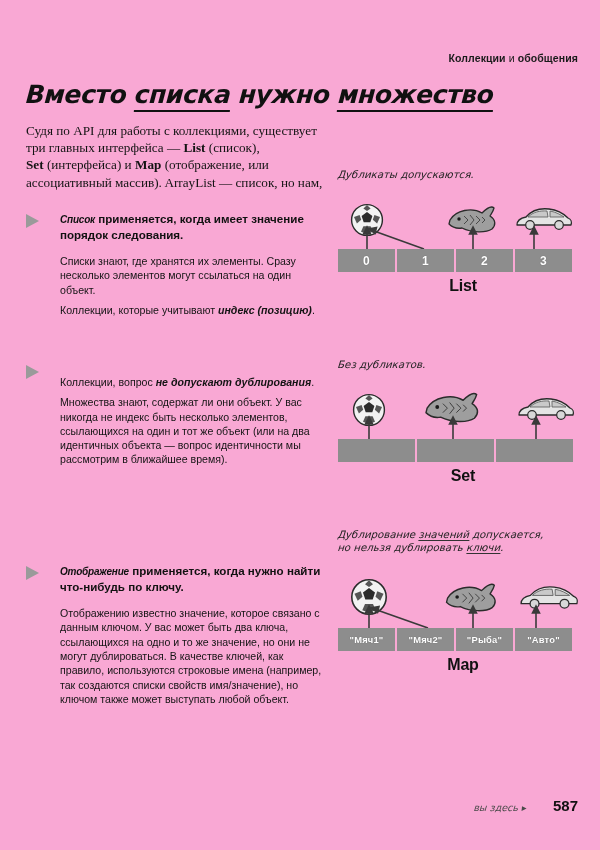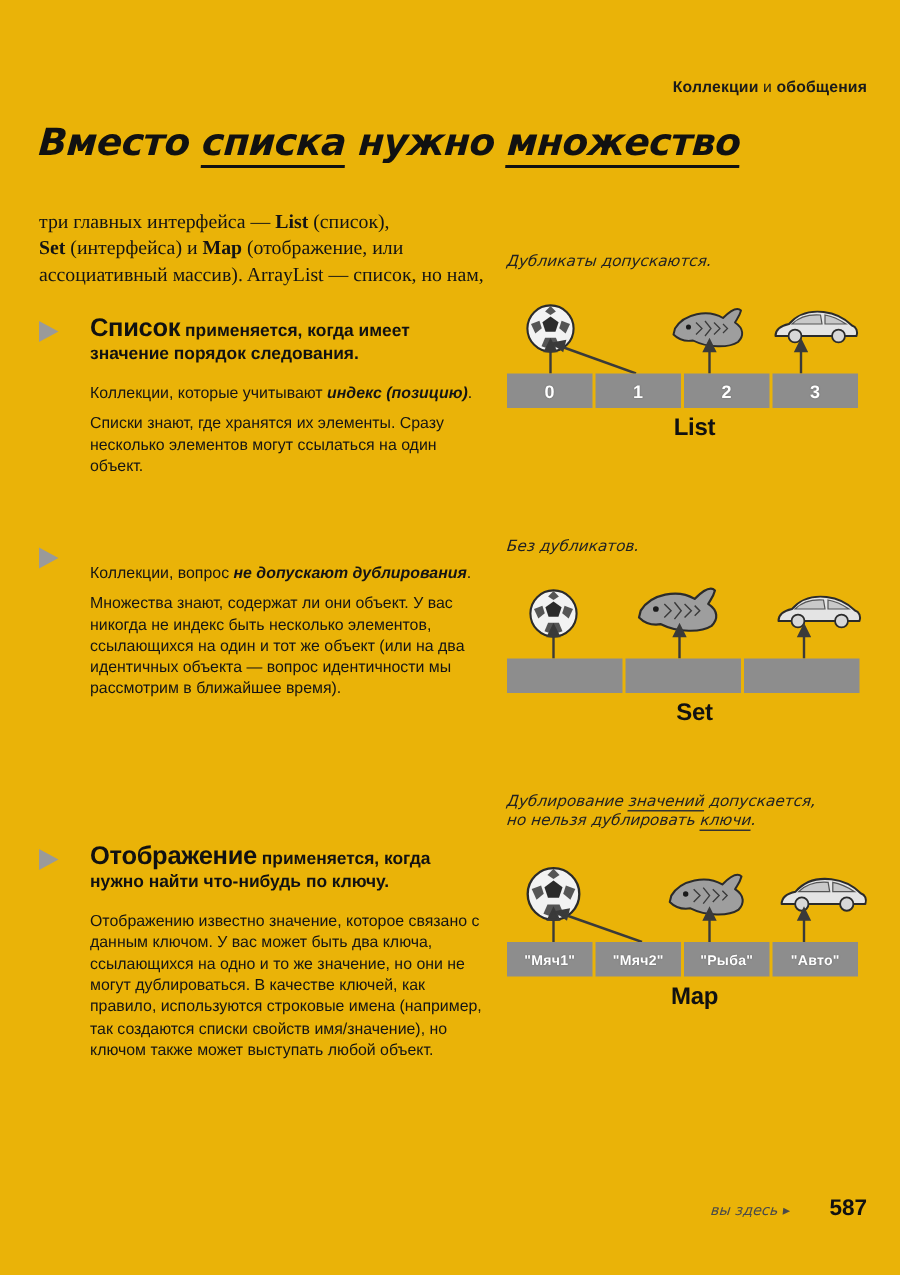--- a/index.html
+++ b/index.html
@@ -11,21 +11,21 @@
     width: 600px;
     height: 850px;
     position: relative;
     font-family: "Liberation Sans", sans-serif;
     color: #111;
     overflow: hidden;
   }
   .page {
     position: absolute;
     inset: 0;
-    background: #eab308;
+    background: #f9a8d4;
   }
 
   
   .running-head {
     position: absolute;
     top: 52px;
     right: 22px;
     font-size: 10.5px;
     font-weight: bold;
     letter-spacing: .1px;
@@ -83,23 +83,24 @@
     border-left: 13px solid #9a9a9a;
   }
   .lead {
     margin-left: 34px;
     font-size: 11.6px;
     line-height: 14.6px;
     font-weight: bold;
     color: #111;
   }
   .lead .term {
-    font-size: 17px;
+    font-size: 10px;
     font-weight: bold;
     letter-spacing: -0.2px;
+    font-style: italic;
   }
   .body-text {
     margin-left: 34px;
     margin-top: 12px;
     font-size: 10.6px;
     line-height: 14.3px;
     color: #141414;
   }
   .body-text p { margin: 0 0 6px 0; }
   .body-text p:last-child { margin-bottom: 0; }
@@ -192,34 +193,34 @@
 
   <div class="running-head">
     <span>Коллекции</span><span class="conj"> и </span><span>обобщения</span>
   </div>
 
   <div class="hand-title">
     <span>Вместо </span><span class="ul">списка</span><span> нужно </span><span class="ul">множество</span>
   </div>
 
   <div class="intro">
-    <br>
+    <span>Судя по API для работы с коллекциями, существует</span><br>
     <span>три главных интерфейса — </span><b>List</b><span> (список),</span><br>
     <b>Set</b><span> (интерфейса) и </span><b>Map</b><span> (отображение, или</span><br>
     <span>ассоциативный массив). ArrayList — список, но нам,</span><br>
   </div>
 
   <div class="bullet-block" style="top:212px;">
     <div class="tri"></div>
     <div class="lead">
       <span class="term">Список</span><span> применяется, когда имеет значение порядок следования.</span>
     </div>
     <div class="body-text">
+      <p>Списки знают, где хранятся их элементы. Сразу несколько элементов могут ссылаться на один объект.</p>
       <p><span>Коллекции, которые учитывают </span><i>индекс (позицию)</i><span>.</span></p>
-      <p>Списки знают, где хранятся их элементы. Сразу несколько элементов могут ссылаться на один объект.</p>
     </div>
   </div>
 
   <div class="bullet-block" style="top:363px;">
     <div class="tri"></div>
     <div class="body-text">
       <p><span>Коллекции, вопрос </span><i>не допускают дублирования</i><span>.</span></p>
       <p>Множества знают, содержат ли они объект. У вас никогда не индекс быть несколько элементов, ссылающихся на один и тот же объект (или на два идентичных объекта — вопрос идентичности мы рассмотрим в ближайшее время).</p>
     </div>
   </div>

